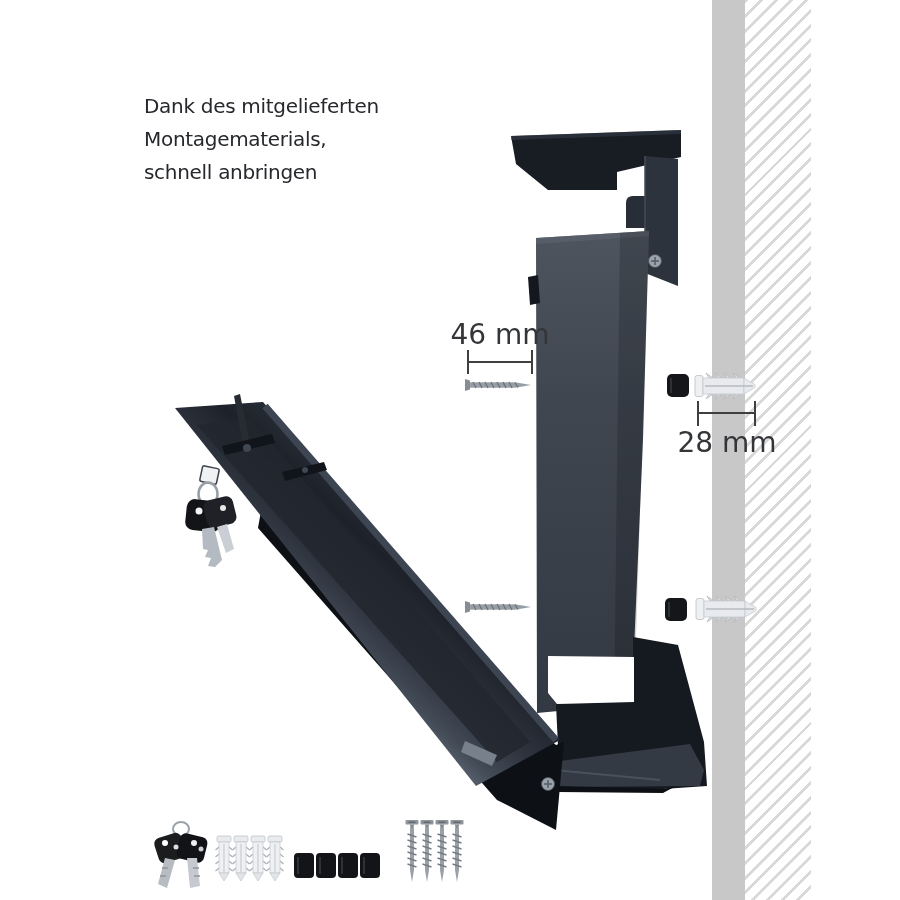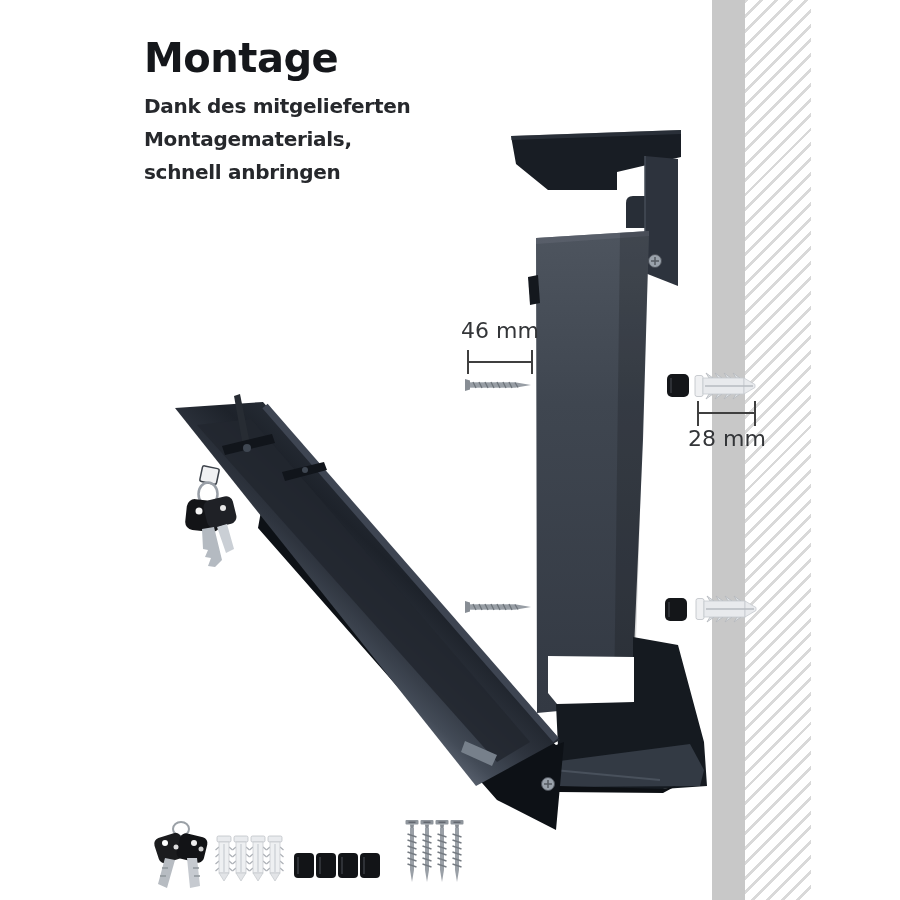--- a/index.html
+++ b/index.html
@@ -6,23 +6,23 @@
   body{width:900px;height:900px;position:relative;background:#ffffff;overflow:hidden;
        font-family:"DejaVu Sans","Liberation Sans",sans-serif;}
   .stage{position:absolute;inset:0;width:900px;height:900px;}
   
   .wall-band{position:absolute;left:712px;top:0;width:33px;height:900px;background:#c8c8c8;}
   .wall-hatch{position:absolute;left:745px;top:0;width:66px;height:900px;
       background:repeating-linear-gradient(135deg,#d9d9d9 0 2.8px,#ffffff 2.8px 10.5px);}
   
   .title{position:absolute;left:144px;top:34px;font-size:40px;font-weight:700;
       letter-spacing:-0.5px;color:#15171b;line-height:48px;}
-  .desc{position:absolute;left:144px;top:90px;width:400px;font-size:20px;font-weight:700;
+  .desc{position:absolute;left:144px;top:90px;width:400px;font-size:20px;font-weight:400;
       letter-spacing:-0.3px;color:#26282c;line-height:33px;}
-  .dim-label{position:absolute;width:100px;text-align:center;font-size:22px;
+  .dim-label{position:absolute;width:100px;text-align:center;font-size:28px;
       color:#333538;letter-spacing:0;}
   .dim-46{left:450px;top:318px;}
   .dim-28{left:677px;top:426px;}
   svg{position:absolute;left:0;top:0;}
 </style>
 </head>
 <body>
 
 <div class="stage">
 
@@ -181,20 +181,19 @@
       <use href="#capV" transform="translate(360,853)"></use>
     </g>
     <g>
       <use href="#screwV" transform="translate(412,820)"></use>
       <use href="#screwV" transform="translate(427,820)"></use>
       <use href="#screwV" transform="translate(442,820)"></use>
       <use href="#screwV" transform="translate(457,820)"></use>
     </g>
   </svg>
 
-  <div class="title">Montage</div>
   <div class="desc">
     <div>Dank des mitgelieferten Montagematerials,</div>
     <div>schnell anbringen</div>
   </div>
   <div class="dim-label dim-46">46 mm</div>
   <div class="dim-label dim-28">28 mm</div>
 </div>
 
 </body></html>

